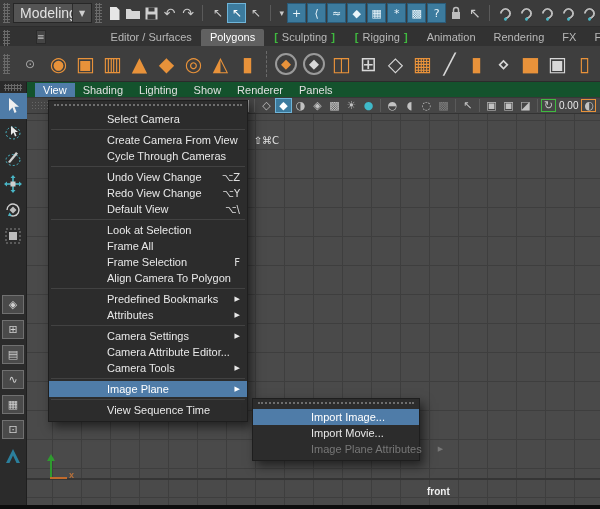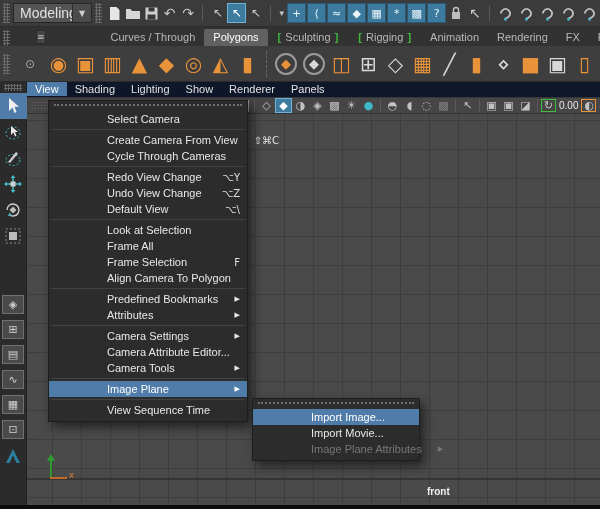--- a/index.html
+++ b/index.html
@@ -68,21 +68,21 @@
   .tool { width:27px; height:26px; display:flex; align-items:center; justify-content:center; }
   .tool.active { background:#4f7ca8; }
   .layouts { margin-top:46px; display:flex; flex-direction:column; align-items:center; gap:6px; }
   .layout-btn { width:22px; height:19px; background:#4a4a4a; border:1px solid #707070; color:#cfcfcf;
                 font-size:11px; display:flex; align-items:center; justify-content:center;
                 font-family:"DejaVu Sans",sans-serif; }
   .maya-logo { margin-top:8px; }
 
   
   .panel { position:absolute; left:27px; top:82px; width:573px; height:423px; }
-  .panel-menubar { height:15px; background:#0f172a; display:flex; align-items:flex-start; }
+  .panel-menubar { height:15px; background:#14532d; display:flex; align-items:center; padding-left:8px; }
   .pmenu { font-size:11px; color:#e0e0e0; padding:1px 8px; }
   .pmenu.active { background:#4f7ca8; color:#fff; }
   .panel-toolbar { height:17px; background:#464646; border-top:1px solid #383838; border-bottom:1px solid #333;
                    display:flex; align-items:center; overflow:hidden; }
   .ptb-grip { flex:0 0 198px; height:9px; margin:0 4px;
               background-image:radial-gradient(#666 0.8px, transparent 1px); background-size:3px 3px; }
   .ptb-icon { width:17px; height:15px; display:flex; align-items:center; justify-content:center;
               color:#c2c2c2; font-size:11px; font-family:"DejaVu Sans",sans-serif; flex:0 0 auto; }
   .ptb-icon.boxed { width:14px; height:12px; border:1px solid #9a9a9a; font-size:9px; margin:0 2px; }
   .ptb-icon.active { background:#3c7b9e; border:1px solid #6fb4d8; color:#fff; }
@@ -194,21 +194,21 @@
         <span class="magnet">
           <span class="dot"></span>
         </span>
       </div>
   </div>
 
   <div class="tabbar">
     <div class="grip-v" style="position:absolute;left:0;top:3px"></div>
     <div class="tabbar-menu">≡</div>
     <div class="tabs" id="shelf-tabs">
-        <div class="tab">Curves / Through</div>
+        <div class="tab">Editor / Surfaces</div>
         <div class="tab active">Polygons</div>
         <div class="tab"><span class="bracket">[</span><span> Sculpting </span><span class="bracket">]</span></div>
         <div class="tab"><span class="bracket">[</span><span> Rigging </span><span class="bracket">]</span></div>
         <div class="tab">Animation</div>
         <div class="tab">Rendering</div>
         <div class="tab">FX</div>
         <div class="tab">FX Caching</div>
       </div>
   </div>
 
@@ -355,26 +355,26 @@
       <div class="msep"></div>
       <div class="mi">
         <span class="lbl">Create Camera From View</span>
         <span class="sc">⇧⌘C</span>
       </div>
       <div class="mi">
         <span class="lbl">Cycle Through Cameras</span>
       </div>
       <div class="msep"></div>
       <div class="mi">
+        <span class="lbl">Undo View Change</span>
+        <span class="sc">⌥Z</span>
+      </div>
+      <div class="mi">
         <span class="lbl">Redo View Change</span>
         <span class="sc">⌥Y</span>
-      </div>
-      <div class="mi">
-        <span class="lbl">Undo View Change</span>
-        <span class="sc">⌥Z</span>
       </div>
       <div class="mi">
         <span class="lbl">Default View</span>
         <span class="sc">⌥\</span>
       </div>
       <div class="msep"></div>
       <div class="mi">
         <span class="lbl">Look at Selection</span>
       </div>
       <div class="mi">

